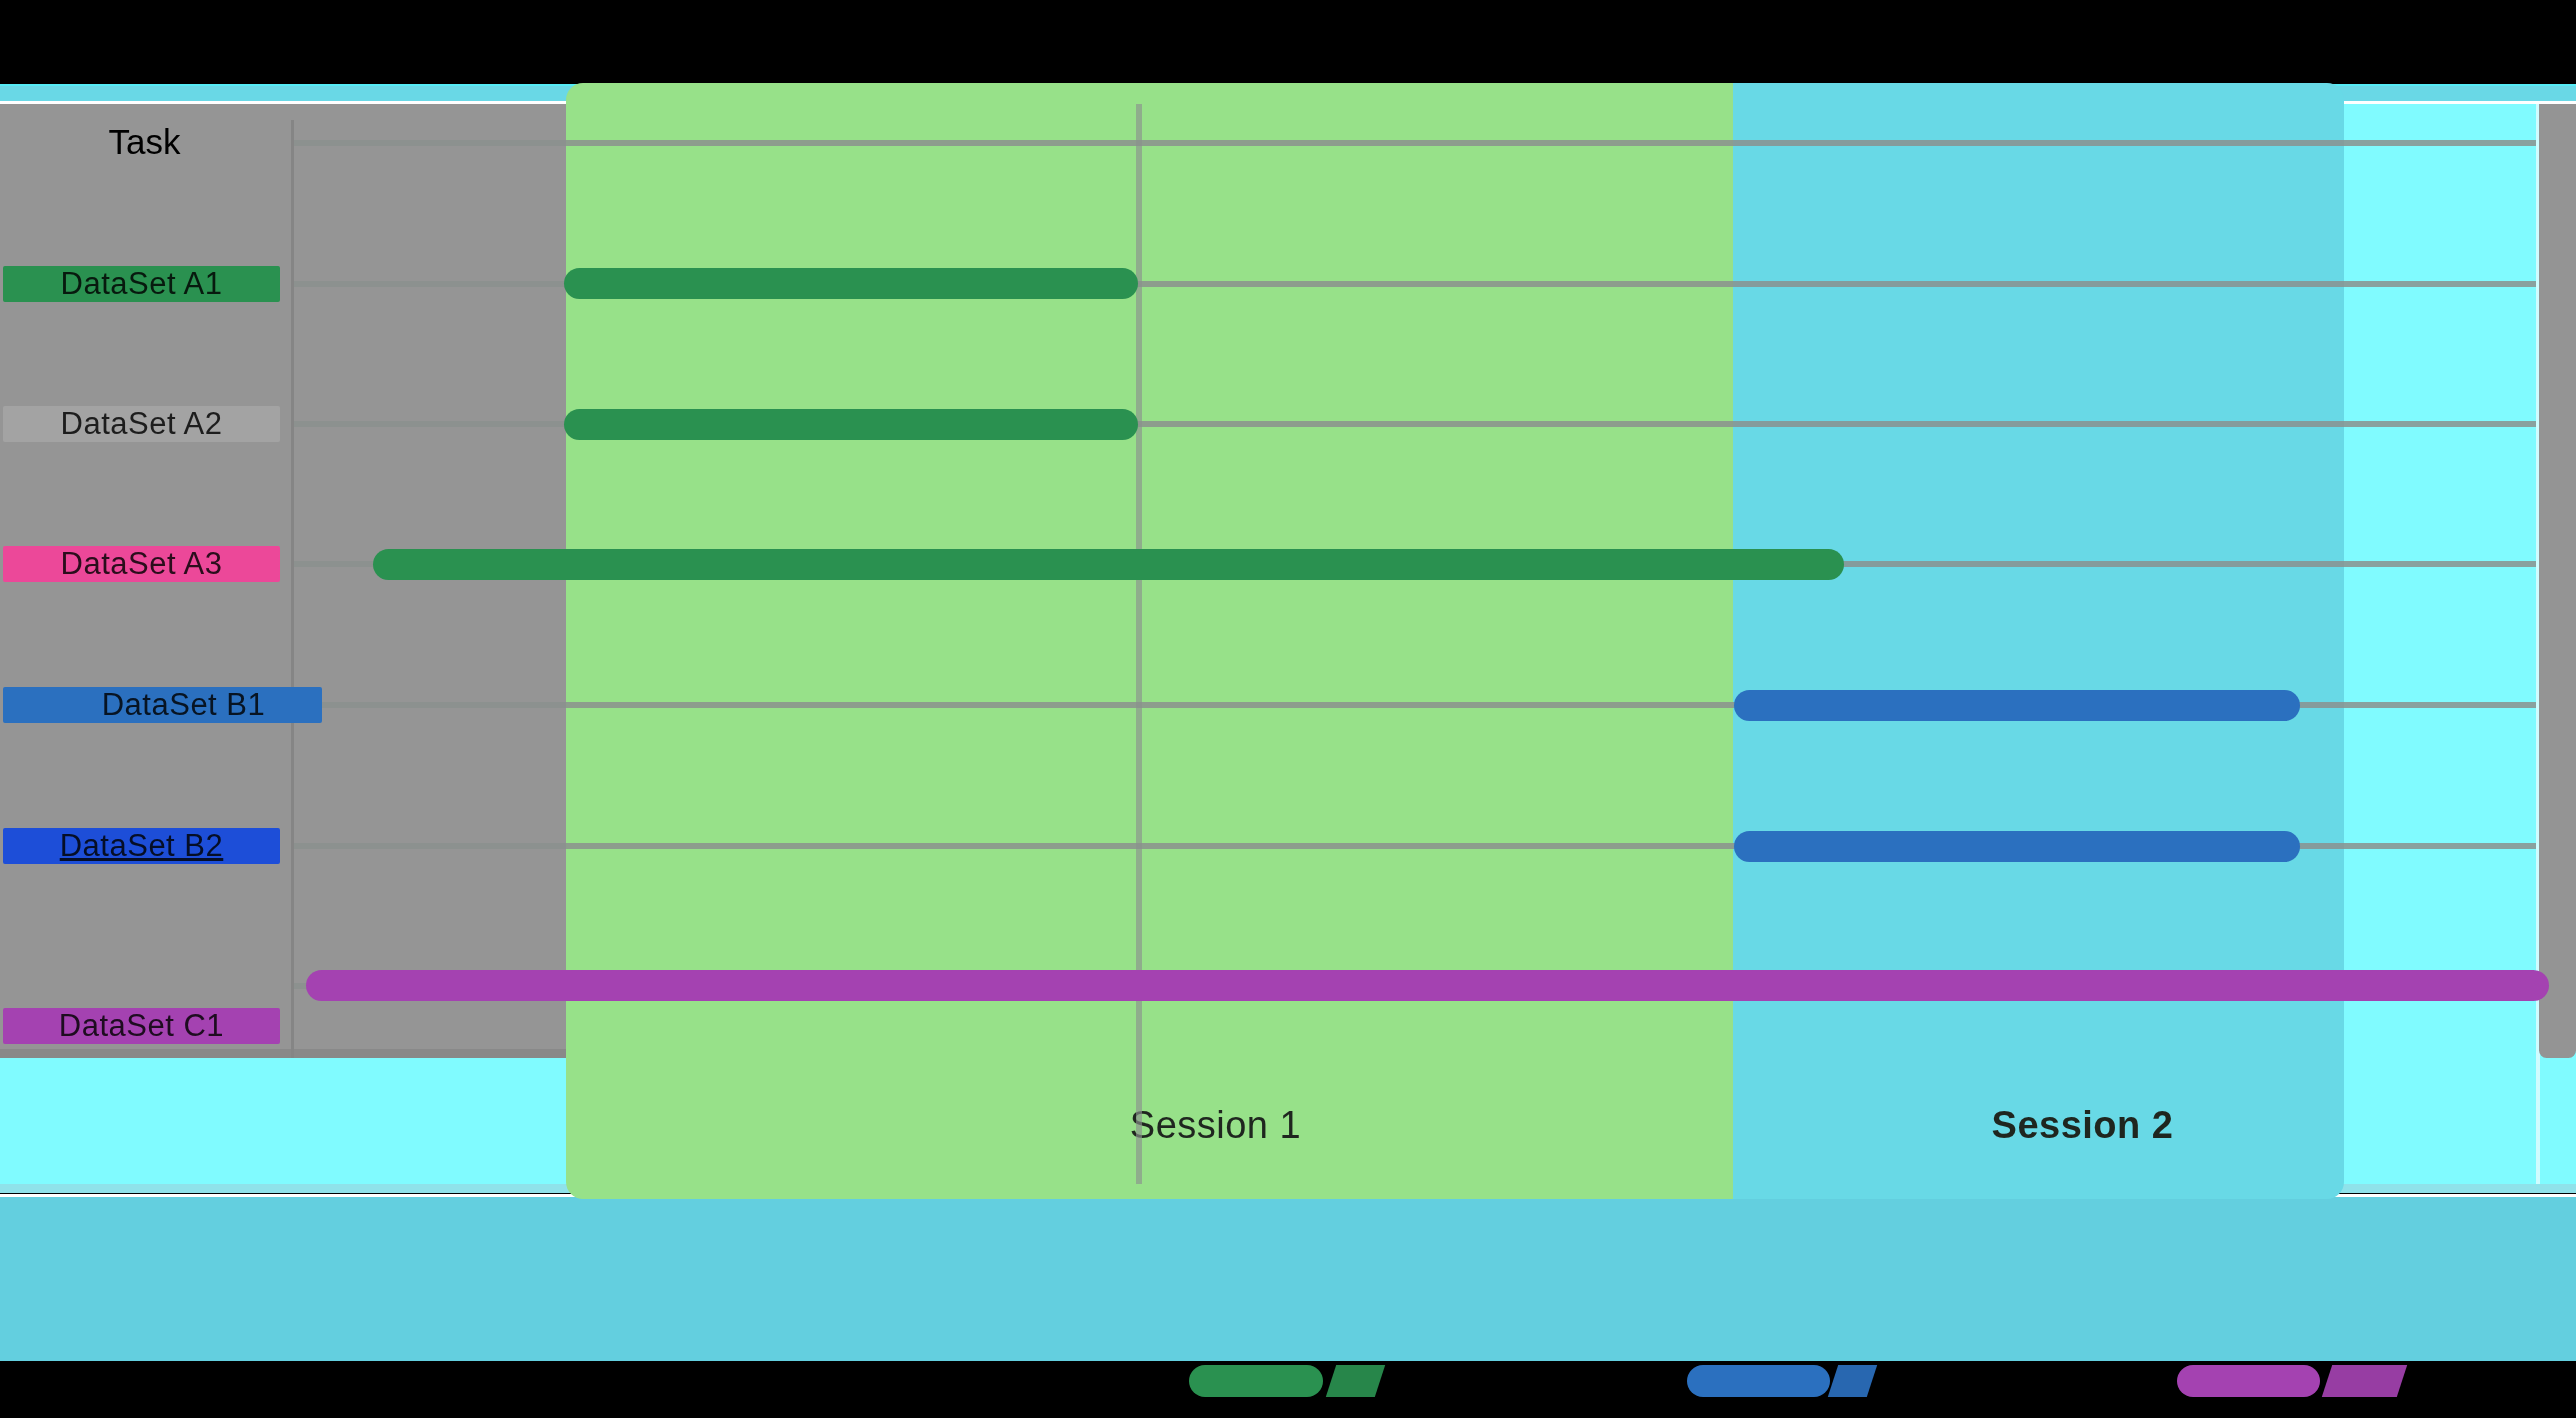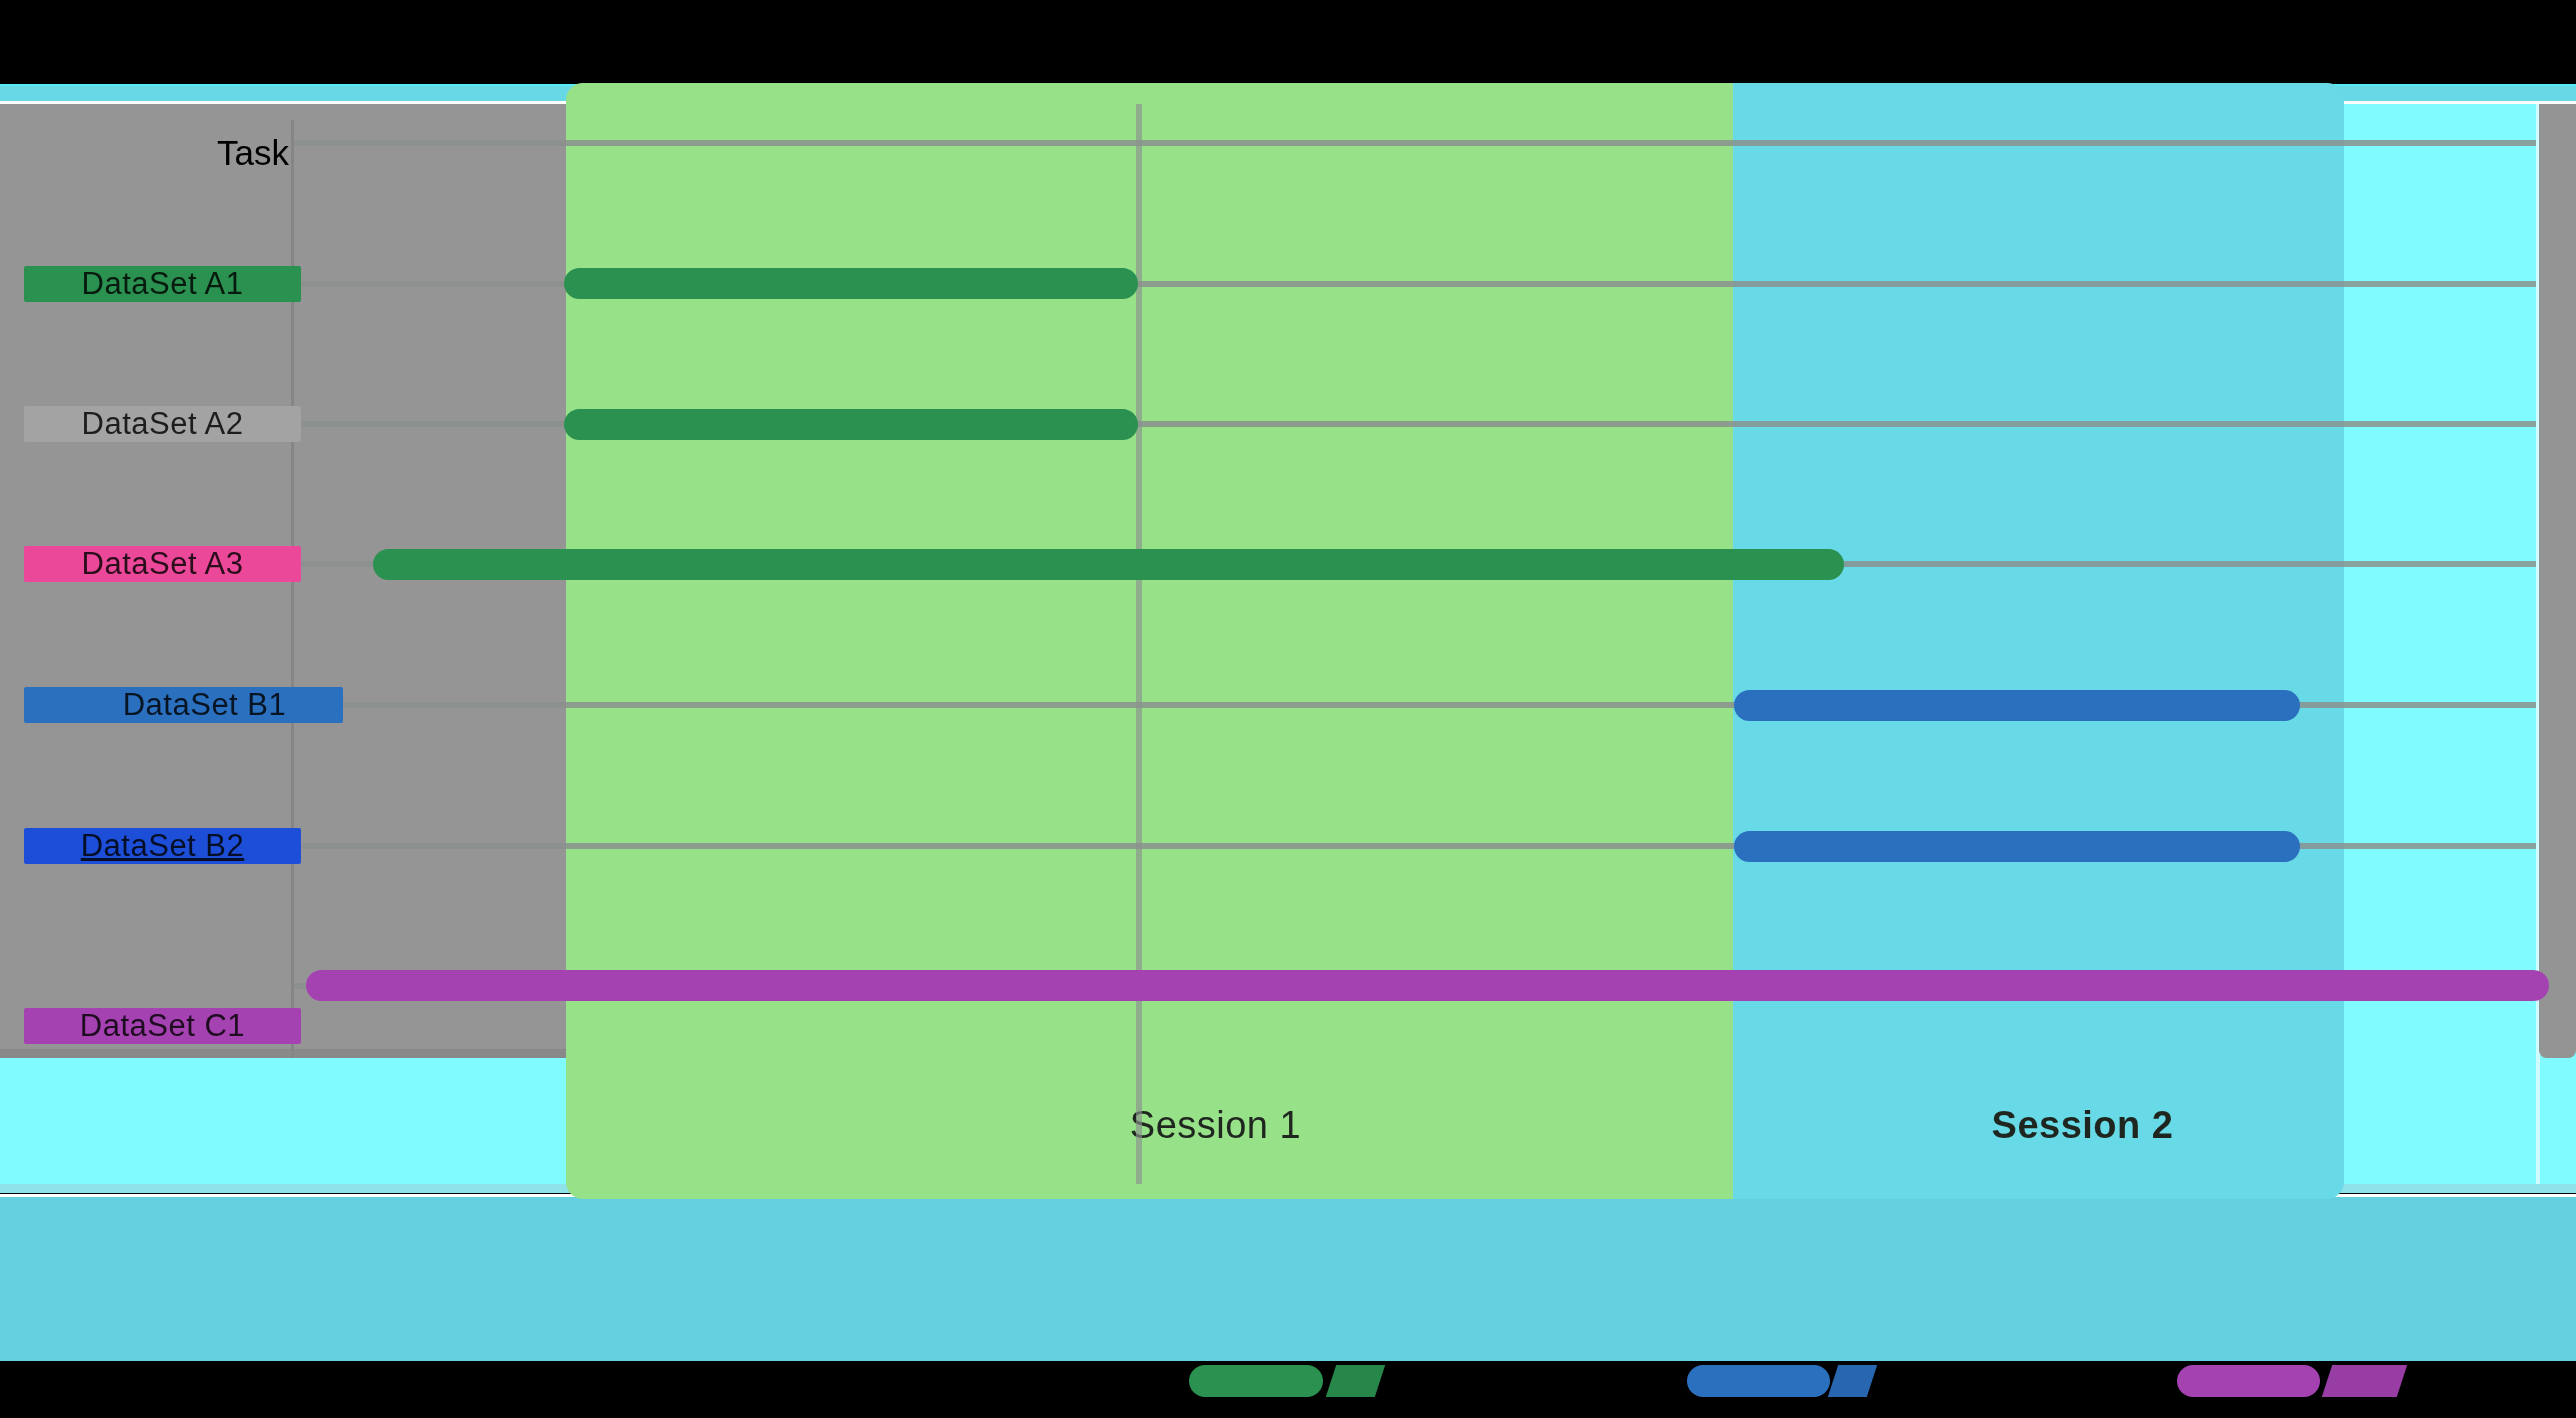--- a/index.html
+++ b/index.html
@@ -23,22 +23,22 @@
   .band-s1{left:566px;width:1167px;background:#97e189;border-radius:17px 0 0 17px;}
   .band-s2{left:1733px;width:567px;background:#68d9e6;border-radius:0 17px 17px 0;font-weight:bold;}
   .session-label{position:absolute;bottom:52px;width:100%;text-align:center;color:#1f261f;font-size:38px;letter-spacing:0.5px;}
 
   
   .y-axis-line{left:291px;top:120px;width:2.8px;height:938px;background:#858585;}
   .gridline-h{position:absolute;height:5.6px;background:#8b908e;opacity:.85;}
   .gridline-v{position:absolute;width:5.6px;background:#8b908e;opacity:.65;}
 
   
-  .task-header{left:0;top:122px;width:289px;color:#000;font-size:35px;font-weight:500;text-align:right;margin-top:11px;}
-  .task-label{position:absolute;left:24px;width:277px;height:36px;border-radius:1.9px;
+  .task-header{left:0;top:122px;width:289px;color:#000;font-size:35px;font-weight:500;text-align:center;}
+  .task-label{position:absolute;left:3px;width:277px;height:36px;border-radius:1.9px;
               display:flex;align-items:center;justify-content:center;
               color:rgba(0,0,0,.82);font-size:31px;font-weight:500;letter-spacing:0.5px;}
 
   
   .bar{position:absolute;height:31px;border-radius:16px;}
 
   
   .legend-item{position:absolute;top:1365px;height:32px;}
   .legend-capsule{position:absolute;left:0;top:0;height:32px;border-radius:16px;}
   .legend-slash{position:absolute;top:0;height:32px;transform:skewX(-18deg);opacity:.92;}

